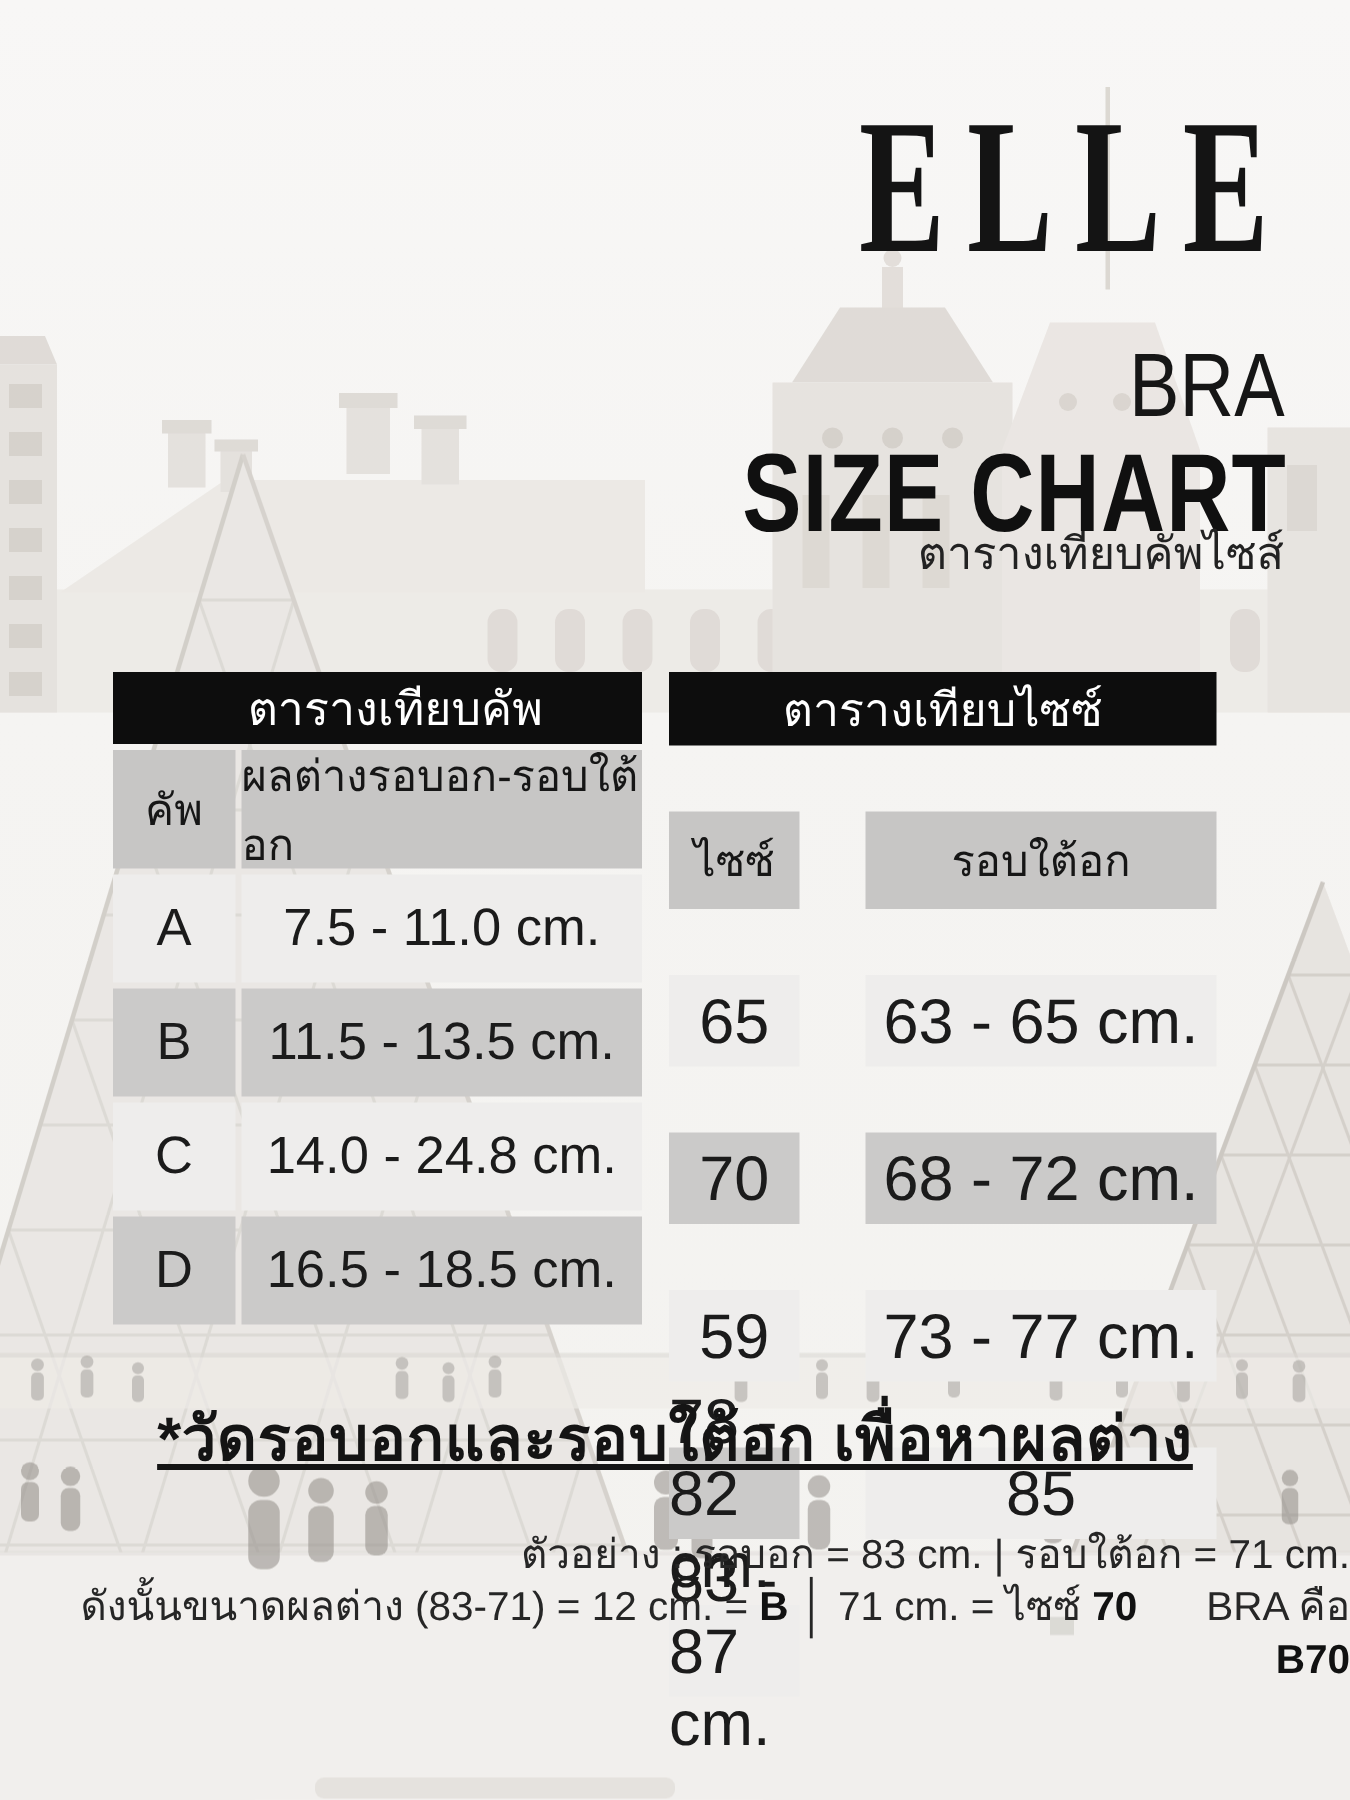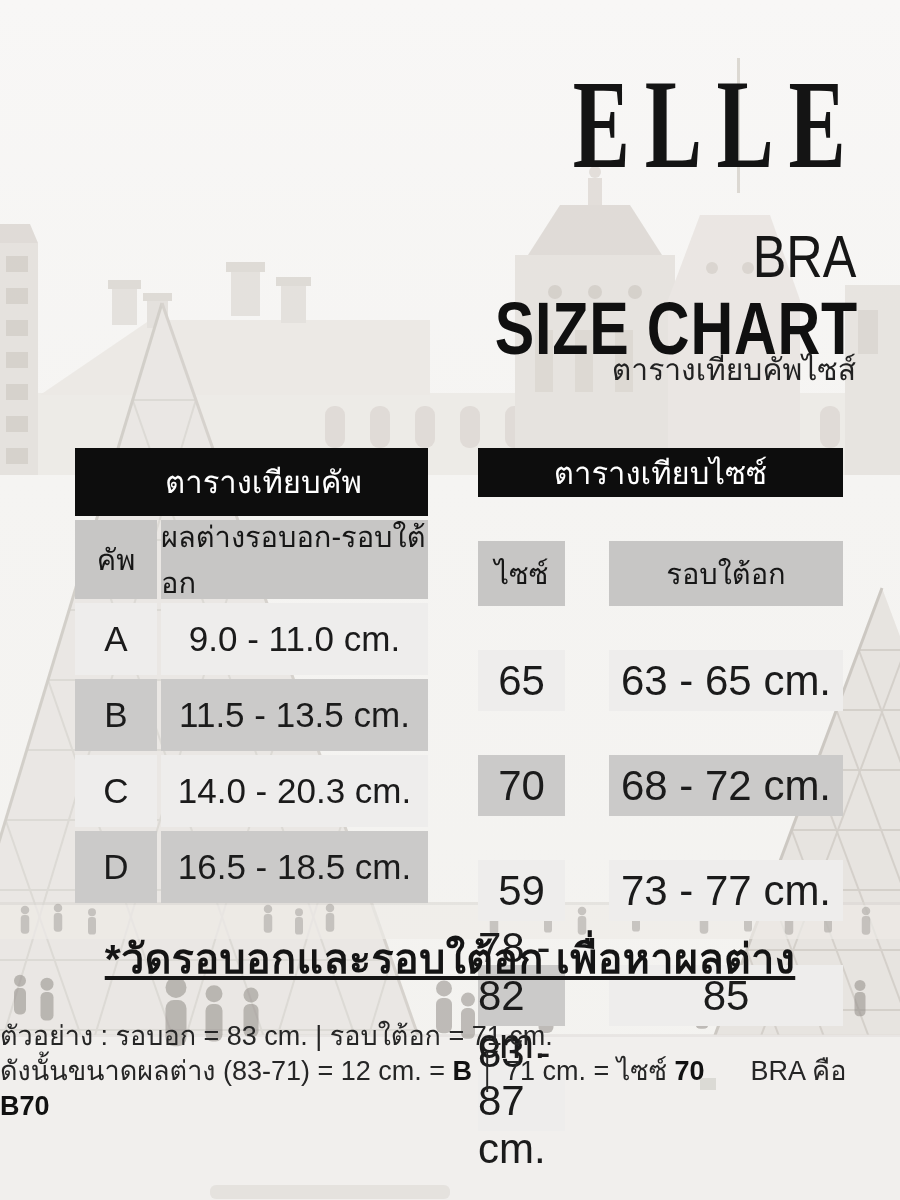--- a/index.html
+++ b/index.html
@@ -14,37 +14,37 @@
          letter-spacing:22px;color:#141414;transform:scaleX(.67);transform-origin:right top;white-space:nowrap;}
   .kicker{position:absolute;top:227px;right:44px;line-height:1;font-size:60px;font-weight:500;
           color:#161616;transform:scaleX(.84);transform-origin:right top;white-space:nowrap;}
   .title{position:absolute;top:292px;right:42px;line-height:1;font-size:74px;font-weight:800;
          color:#101010;transform:scaleX(.80);transform-origin:right top;white-space:nowrap;letter-spacing:1px;}
   .subtitle{position:absolute;top:353px;right:44px;line-height:1.1;font-size:30px;font-weight:400;
             color:#222;white-space:nowrap;}
   
   .tbl{position:absolute;display:grid;gap:4px;}
   .cup-table{left:75px;top:448px;width:353px;grid-template-columns:82px 1fr;}
-  .size-table{left:478px;top:448px;width:365px;grid-template-columns:87px 1fr;gap:44px;}
+  .size-table{left:446px;top:448px;width:365px;grid-template-columns:87px 1fr;gap:44px;}
   .tbl-title{grid-column:1/-1;background:#0d0d0d;color:#ffffff;display:flex;align-items:center;justify-content:center;
              font-size:31px;font-weight:500;}
-  .cup-table .tbl-title{height:68px;padding-left:24px;}
+  .cup-table .tbl-title{height:48px;padding-left:24px;}
   .size-table .tbl-title{height:49px;}
   .cell{display:flex;align-items:center;justify-content:center;}
   .sub{background:#c7c6c5;font-size:29px;font-weight:500;color:#161616;}
   .cup-table .sub{height:79px;}
   .size-table .sub{height:65px;}
   .row-light{background:#eeedec;}
   .row-dark{background:#cbcac9;}
   .cup-table .body-cell{height:72px;font-size:35px;}
   .size-table .body-cell{height:61px;font-size:42px;}
   
   .note{position:absolute;top:926px;left:0;width:100%;text-align:center;
         font-size:41px;font-weight:600;color:#141414;letter-spacing:.5px;text-decoration:underline;}
-  .example{position:absolute;top:1019px;left:0;width:100%;text-align:left;
+  .example{position:absolute;top:1019px;left:0;width:100%;text-align:right;
            font-size:27px;font-weight:500;color:#262626;line-height:35px;}
   .example .bold{font-weight:700;color:#111;}
   .example .sep{display:inline-block;margin:0 8px;transform:scaleY(1.25);}
   .example .gap{display:inline-block;width:46px;}
 </style>
 </head>
 <body>
 
 <div class="page">
 
@@ -218,25 +218,25 @@
   <div class="brand">ELLE</div>
   <div class="kicker">BRA</div>
   <div class="title">SIZE CHART</div>
   <div class="subtitle">ตารางเทียบคัพไซส์</div>
 
   <div class="tbl cup-table">
     <div class="tbl-title">ตารางเทียบคัพ</div>
     <div class="cell sub">คัพ</div>
     <div class="cell sub">ผลต่างรอบอก-รอบใต้อก</div>
     <div class="cell body-cell row-light">A</div>
-    <div class="cell body-cell row-light">9.0 - 11.0 cm.</div>
+    <div class="cell body-cell row-light">7.5 - 11.0 cm.</div>
     <div class="cell body-cell row-dark">B</div>
     <div class="cell body-cell row-dark">11.5 - 13.5 cm.</div>
     <div class="cell body-cell row-light">C</div>
-    <div class="cell body-cell row-light">14.0 - 20.3 cm.</div>
+    <div class="cell body-cell row-light">14.0 - 24.8 cm.</div>
     <div class="cell body-cell row-dark">D</div>
     <div class="cell body-cell row-dark">16.5 - 18.5 cm.</div>
   </div>
 
   <div class="tbl size-table">
     <div class="tbl-title">ตารางเทียบไซซ์</div>
     <div class="cell sub">ไซซ์</div>
     <div class="cell sub">รอบใต้อก</div>
     <div class="cell body-cell row-light">65</div>
     <div class="cell body-cell row-light">63 - 65 cm.</div>

